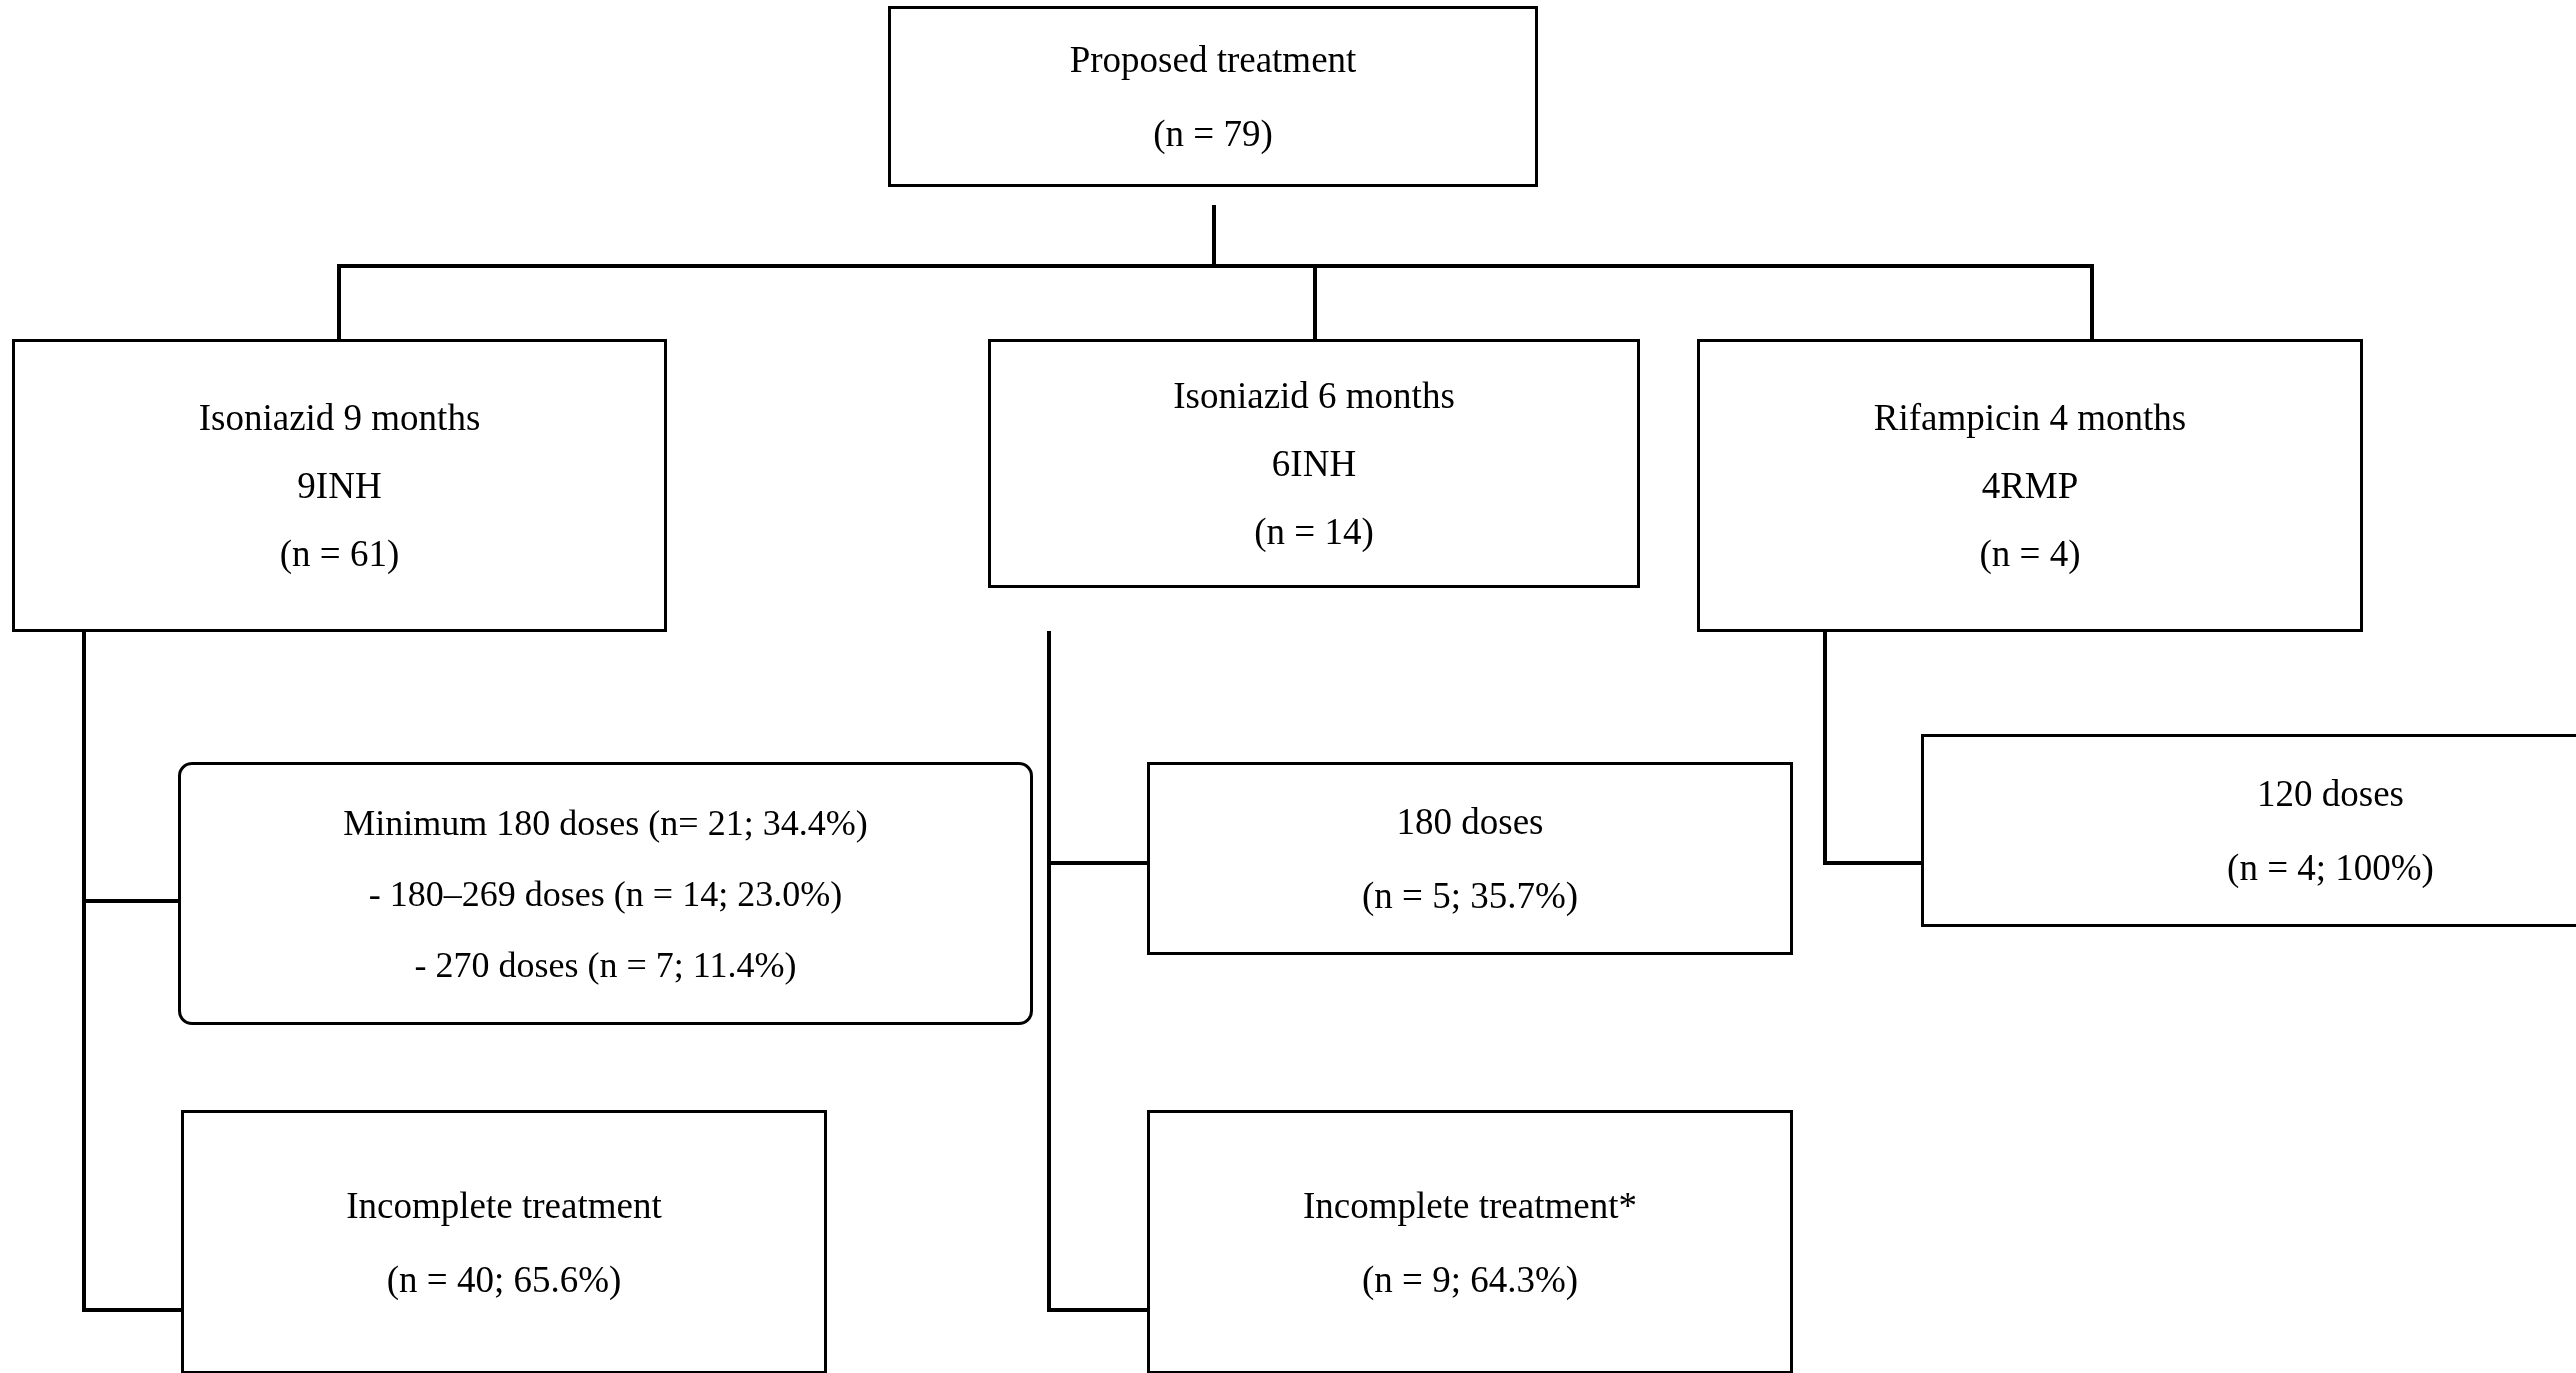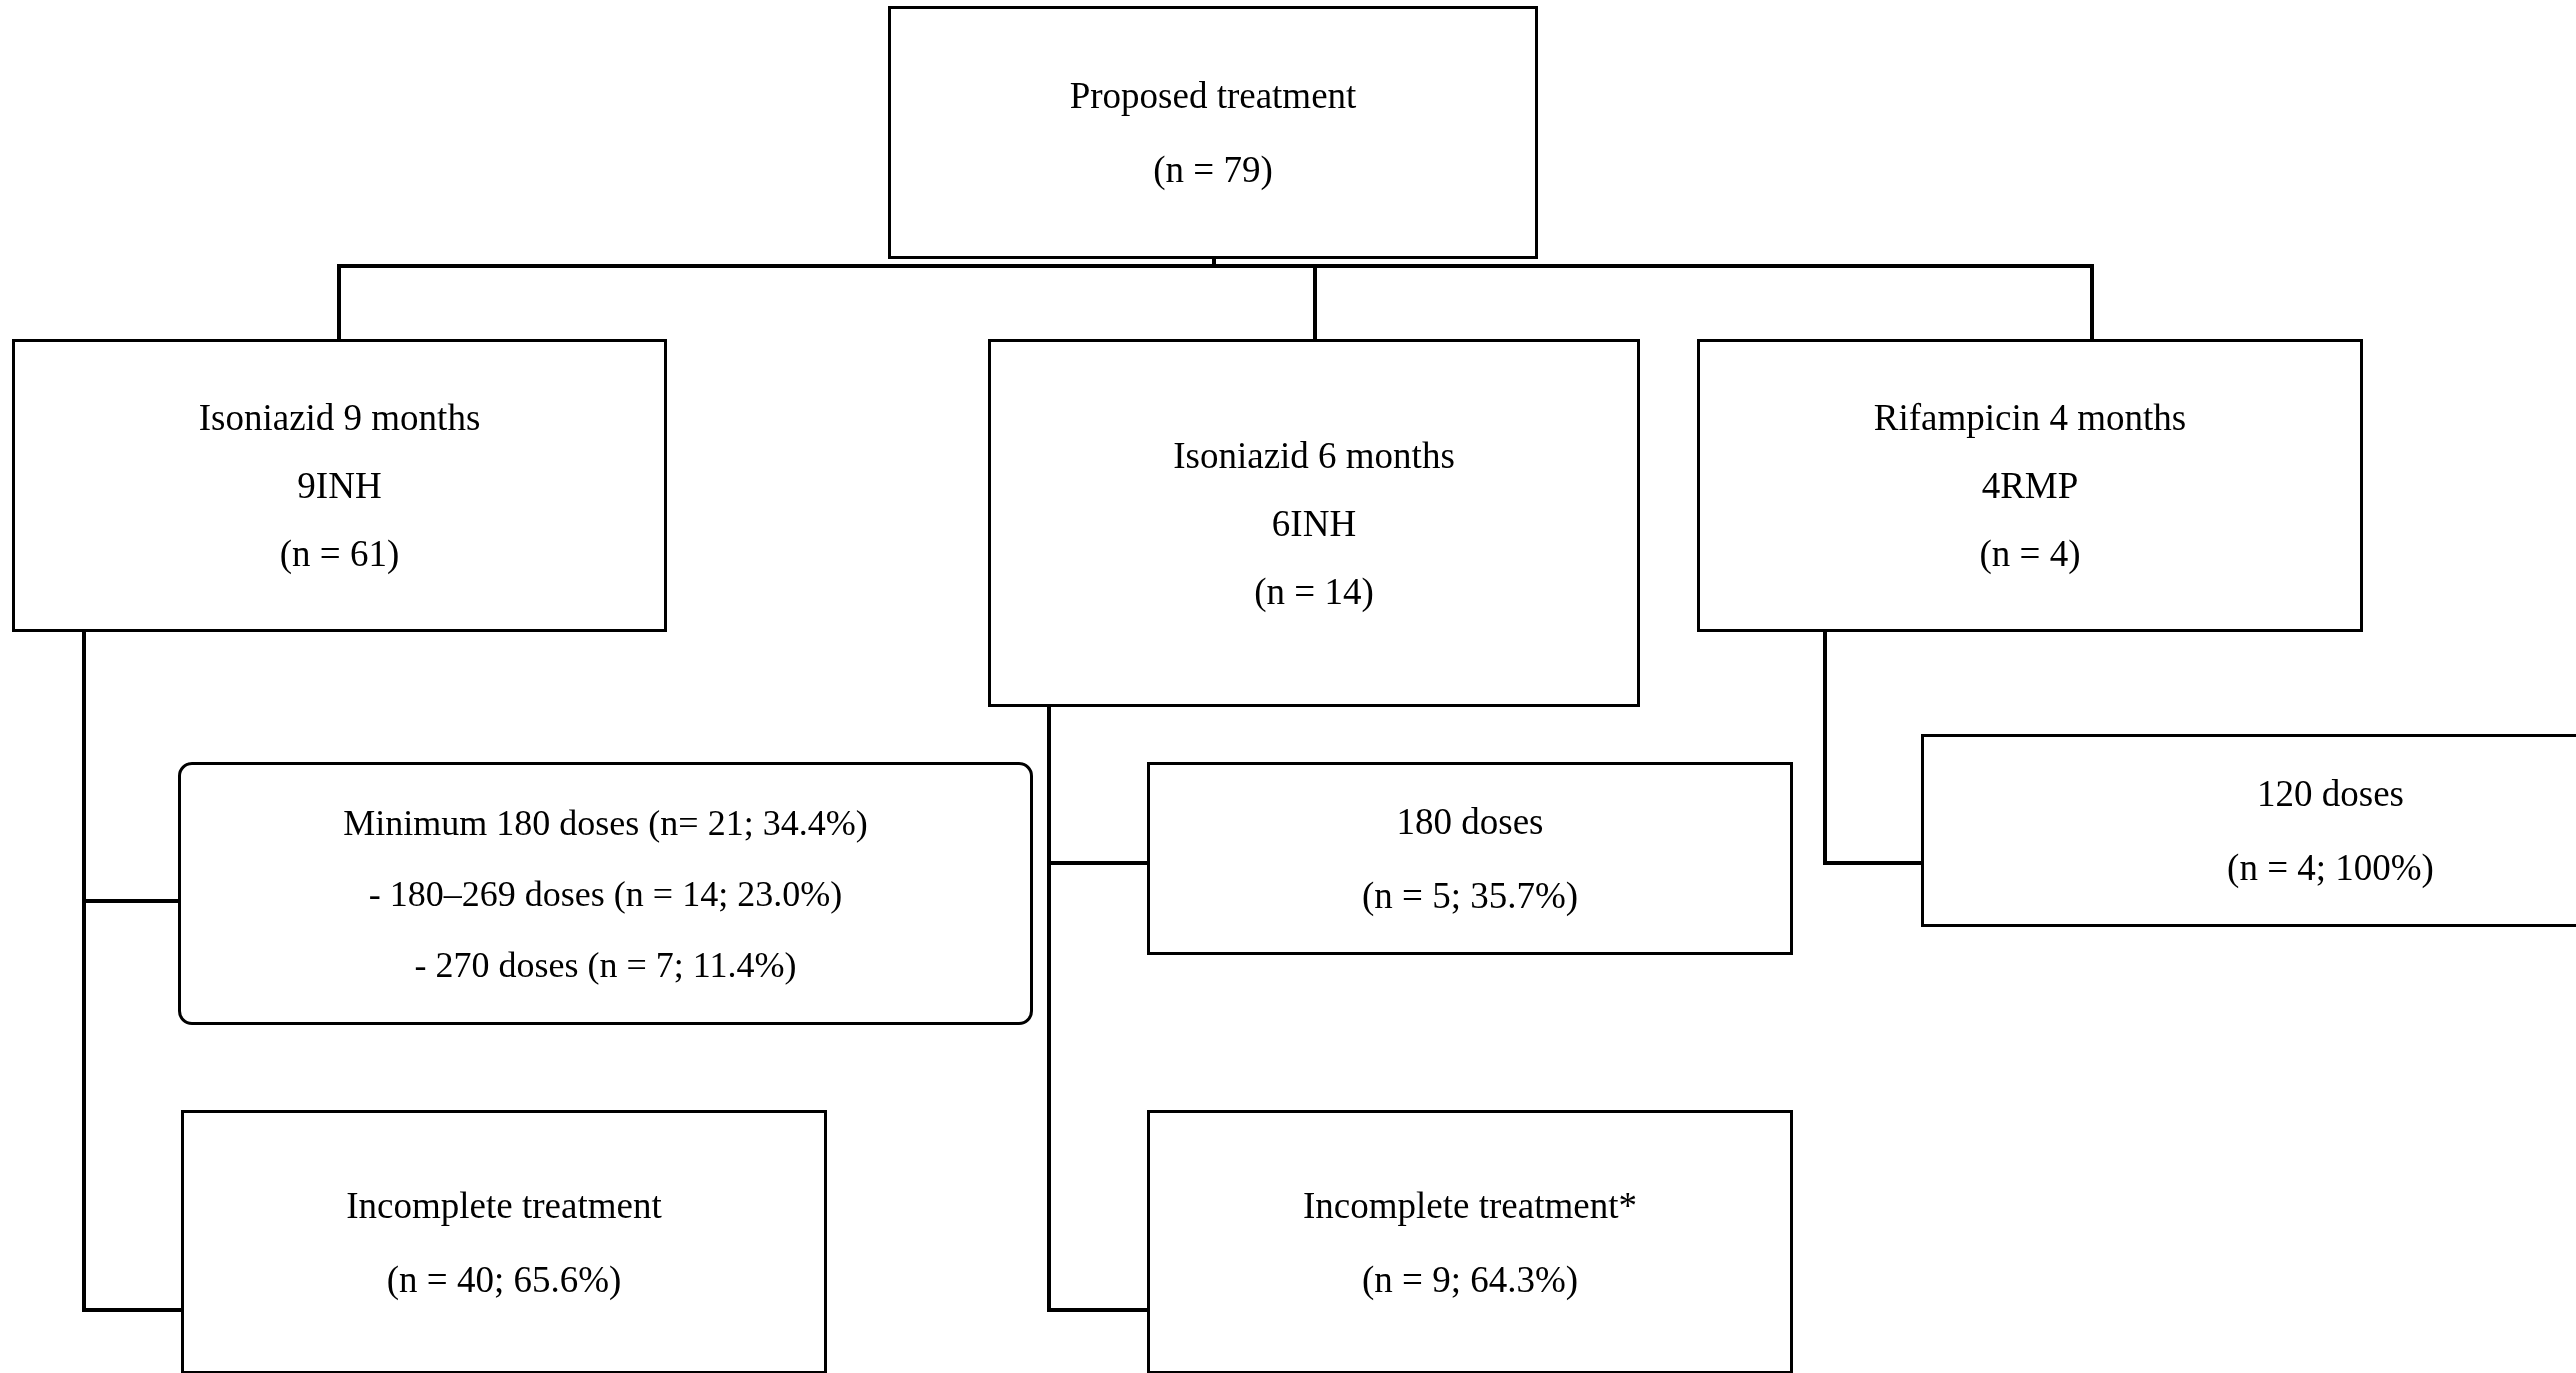--- a/index.html
+++ b/index.html
@@ -72,32 +72,32 @@
   <div class="conn h" style="left:82px; top:899px; width:99px;"></div>
   <div class="conn h" style="left:82px; top:1308px; width:102px;"></div>
 
   <div class="conn v" style="left:1047px; top:631px; height:681px;"></div>
   <div class="conn h" style="left:1047px; top:861px; width:104px;"></div>
   <div class="conn h" style="left:1047px; top:1308px; width:104px;"></div>
 
   <div class="conn v" style="left:1823px; top:631px; height:234px;"></div>
   <div class="conn h" style="left:1823px; top:861px; width:101px;"></div>
 
-  <div class="node" style="left:888px; top:6px; width:650px; height:253px;">
+  <div class="node" style="left:888px; top:6px; width:650px; height:181px;">
     <span class="line">Proposed treatment</span>
     <span class="line">(n = 79)</span>
   </div>
 
   <div class="node tight" style="left:12px; top:339px; width:655px; height:293px;">
     <span class="line">Isoniazid 9 months</span>
     <span class="line">9INH</span>
     <span class="line">(n = 61)</span>
   </div>
 
-  <div class="node tight" style="left:988px; top:339px; width:652px; height:368px;">
+  <div class="node tight" style="left:988px; top:339px; width:652px; height:249px;">
     <span class="line">Isoniazid 6 months</span>
     <span class="line">6INH</span>
     <span class="line">(n = 14)</span>
   </div>
 
   <div class="node tight" style="left:1697px; top:339px; width:666px; height:293px;">
     <span class="line">Rifampicin 4 months</span>
     <span class="line">4RMP</span>
     <span class="line">(n = 4)</span>
   </div>

